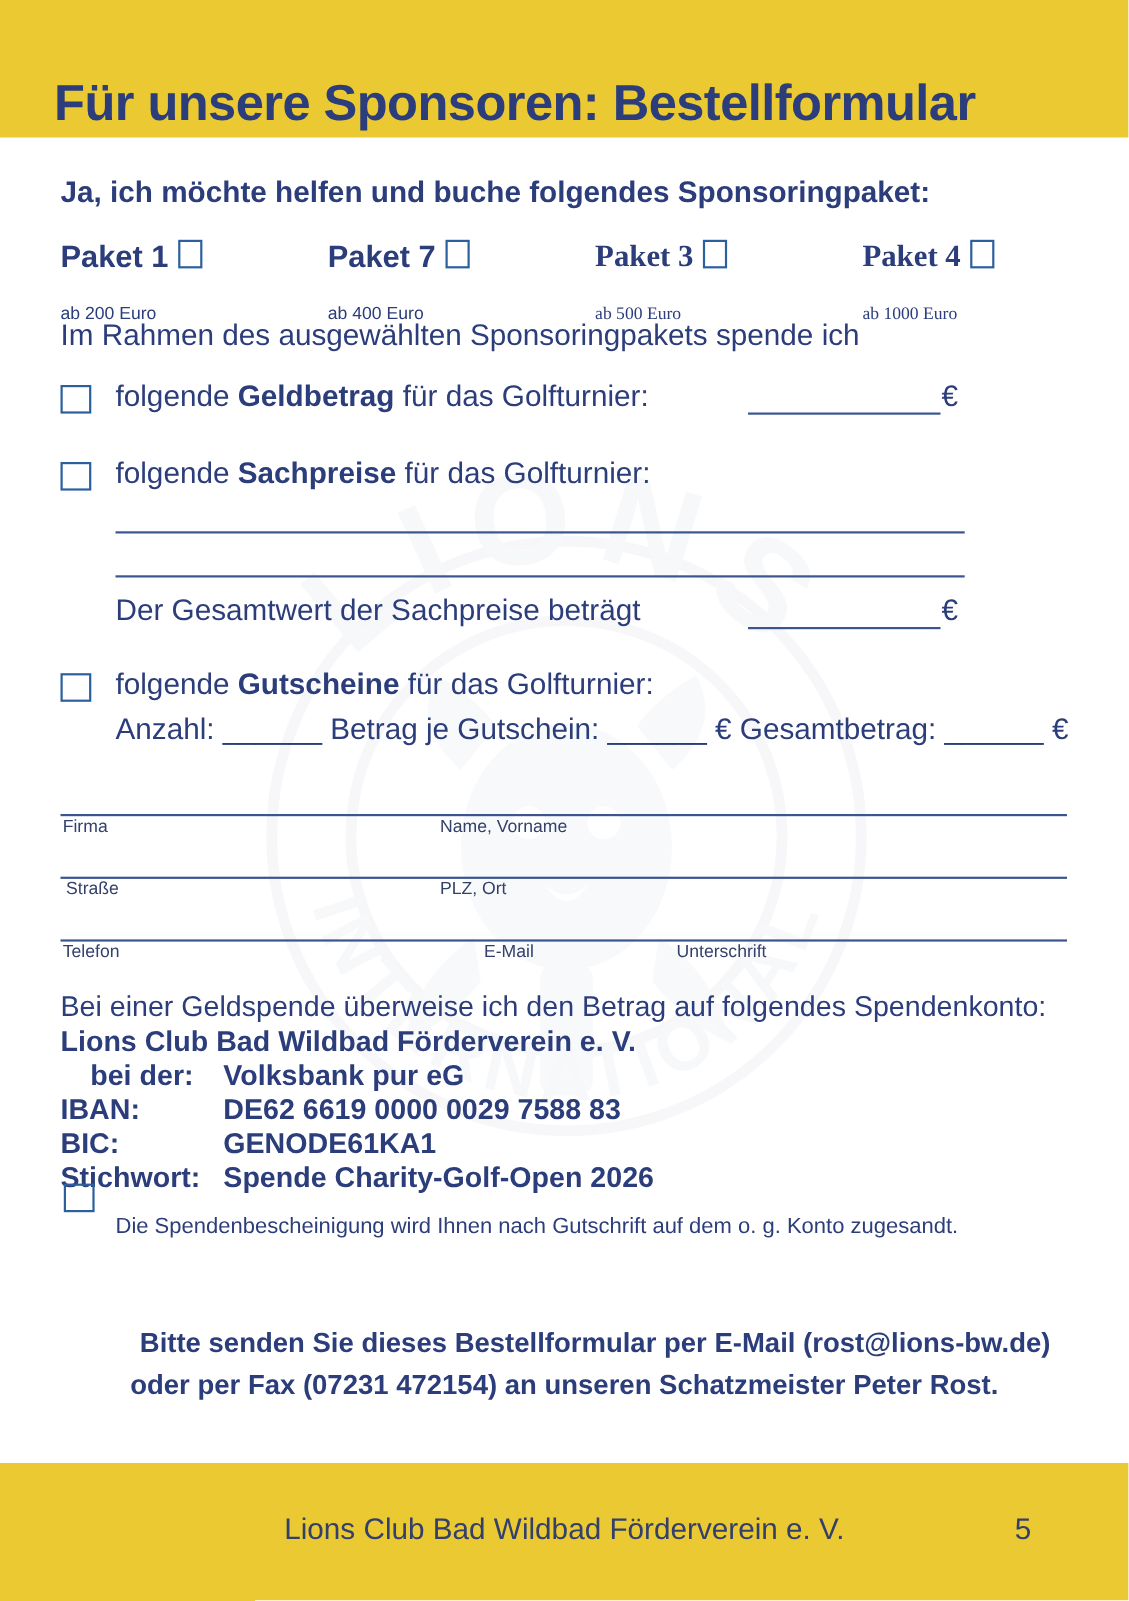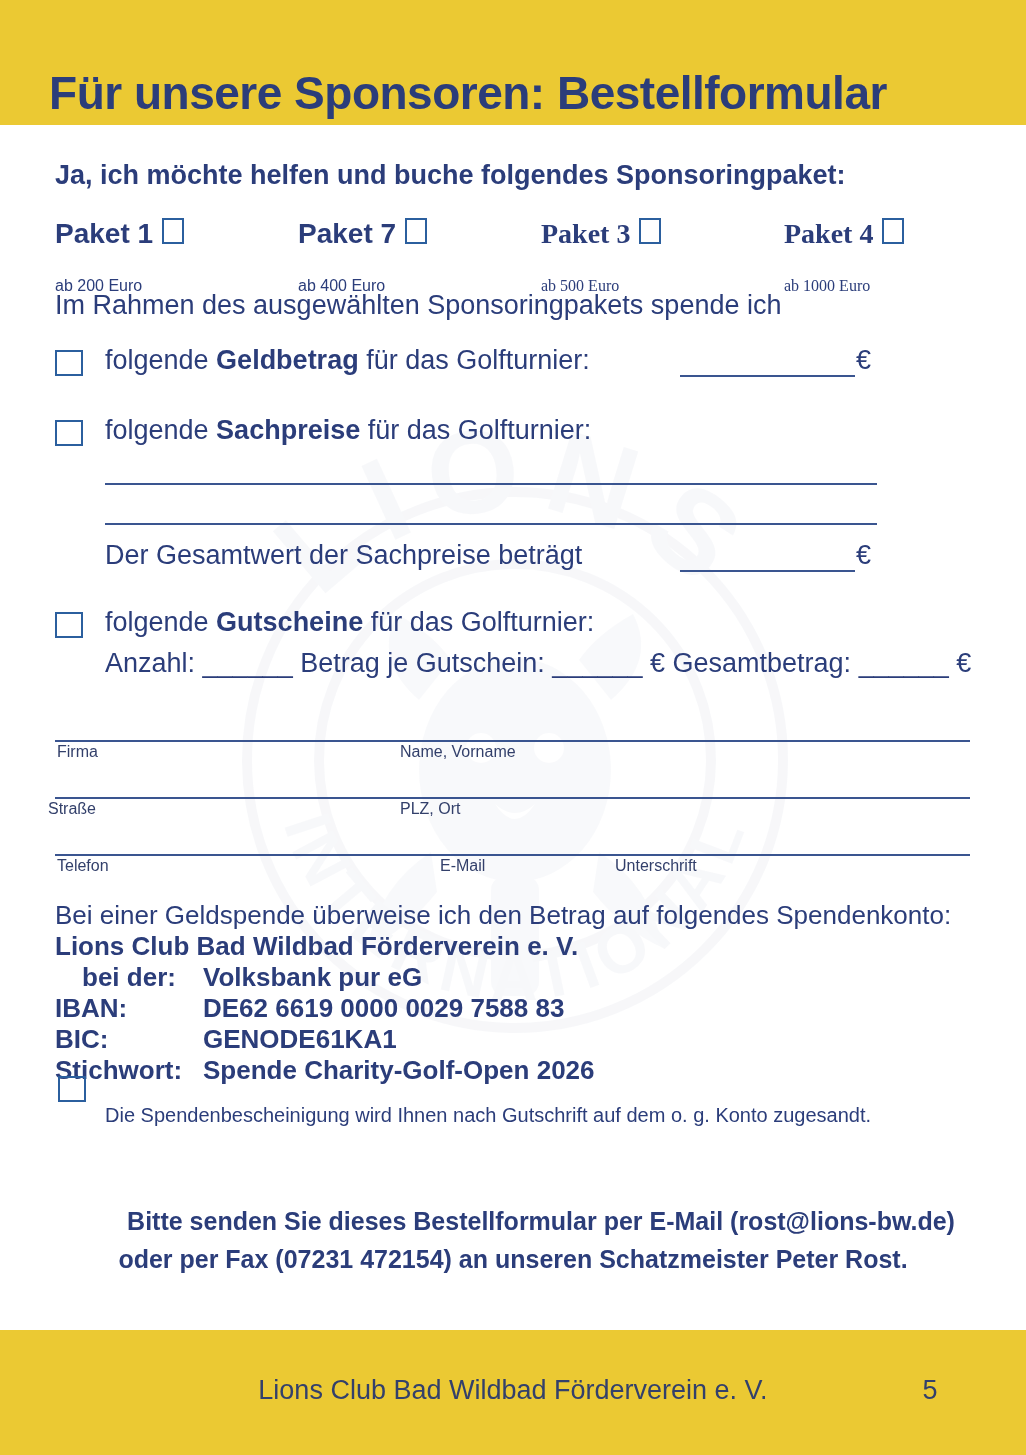--- a/index.html
+++ b/index.html
@@ -296,21 +296,21 @@
     <span>Gesamtbetrag:</span>
     <span class="blank-underscore">______</span>
     <span>€</span>
   </div>
 
   <div class="row-line" style="left:55px; top:740px; width:915px;"></div>
   <div class="small-label" style="left:57px; top:743px;">Firma</div>
   <div class="small-label" style="left:400px; top:743px;">Name, Vorname</div>
 
   <div class="row-line" style="left:55px; top:797px; width:915px;"></div>
-  <div class="small-label" style="left:48px; top:800px;">Straße</div>
+  <div class="small-label" style="left:60px; top:800px;">Straße</div>
   <div class="small-label" style="left:400px; top:800px;">PLZ, Ort</div>
 
   <div class="row-line" style="left:55px; top:854px; width:915px;"></div>
   <div class="small-label" style="left:57px; top:857px;">Telefon</div>
   <div class="small-label" style="left:400px; top:857px;margin-left:40px;">E-Mail</div>
   <div class="small-label" style="left:615px; top:857px;">Unterschrift</div>
 
   <div class="bank-line" style="left:55px; top:900px;">Bei einer Geldspende überweise ich den Betrag auf folgendes Spendenkonto:</div>
   <div class="bank-line b" style="left:55px; top:931px;">Lions Club Bad Wildbad Förderverein e. V.</div>
   <div class="bank-line b" style="left:55px; top:962px;text-align:center;">

